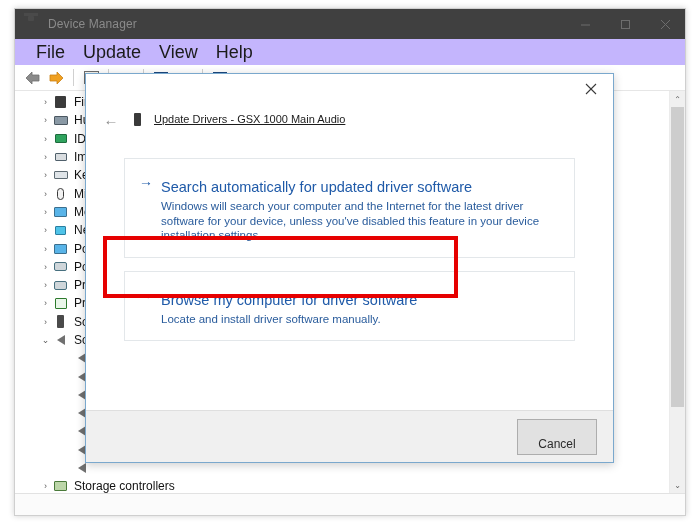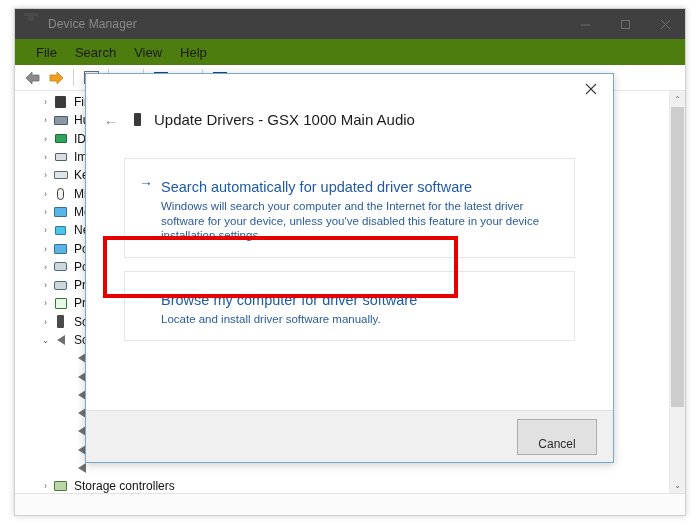--- a/index.html
+++ b/index.html
@@ -56,22 +56,22 @@
     font-size: 12px;
   }
 
   
   #dm-menubar {
     height: 26px;
     flex: 0 0 26px;
     display: flex;
     align-items: center;
     padding-left: 12px;
-    background: #4d7c0f;
-    font-size: 13px;
+    background: #c4b5fd;
+    font-size: 18px;
     color: #1b1b1b;
   }
   #dm-menubar .menu-item { padding: 3px 9px; cursor: default; }
 
   
   #dm-toolbar {
     height: 26px;
     flex: 0 0 26px;
     display: flex;
     align-items: center;
@@ -187,22 +187,23 @@
     flex: 0 0 26px;
   }
   #dlg-back {
     width: 22px; height: 22px;
     display:flex; align-items:center; justify-content:center;
     font-size: 15px; color: #8b8b8b;
   }
   #dlg-devicon { width: 18px; flex: 0 0 18px; display:flex; align-items:center; justify-content:center; margin-left: 6px;}
   #dlg-title {
     margin-left: 8px;
-    font-size: 15px;
+    font-size: 11px;
     color: #1c1c1c;
+    text-decoration: underline;
   }
 
   #dlg-body { flex: 1 1 auto; padding: 26px 38px 0 38px; position: relative; }
 
   #dlg-heading {
     font-size: 15.5px;
     color: #26508c;
     margin-bottom: 24px;
   }
 
@@ -330,21 +331,21 @@
         <svg width="11" height="11" viewBox="0 0 11 11">
             <line x1="1" y1="1" x2="10" y2="10" stroke="#6d6d6d" stroke-width="1"></line>
             <line x1="10" y1="1" x2="1" y2="10" stroke="#6d6d6d" stroke-width="1"></line>
           </svg>
       </div>
     </div>
   </div>
 
   <div id="dm-menubar">
     <span class="menu-item">File</span>
-    <span class="menu-item">Search</span>
+    <span class="menu-item">Update</span>
     <span class="menu-item">View</span>
     <span class="menu-item">Help</span>
   </div>
 
   <div id="dm-toolbar">
     <div class="tb-btn">
       <svg width="17" height="14" viewBox="0 0 17 14">
           <path d="M8 1 L2 7 L8 13 L8 10 L15 10 L15 4 L8 4 Z" fill="#8a8a8a" stroke="#6e6e6e" stroke-width="0.8"></path>
         </svg>
     </div>

